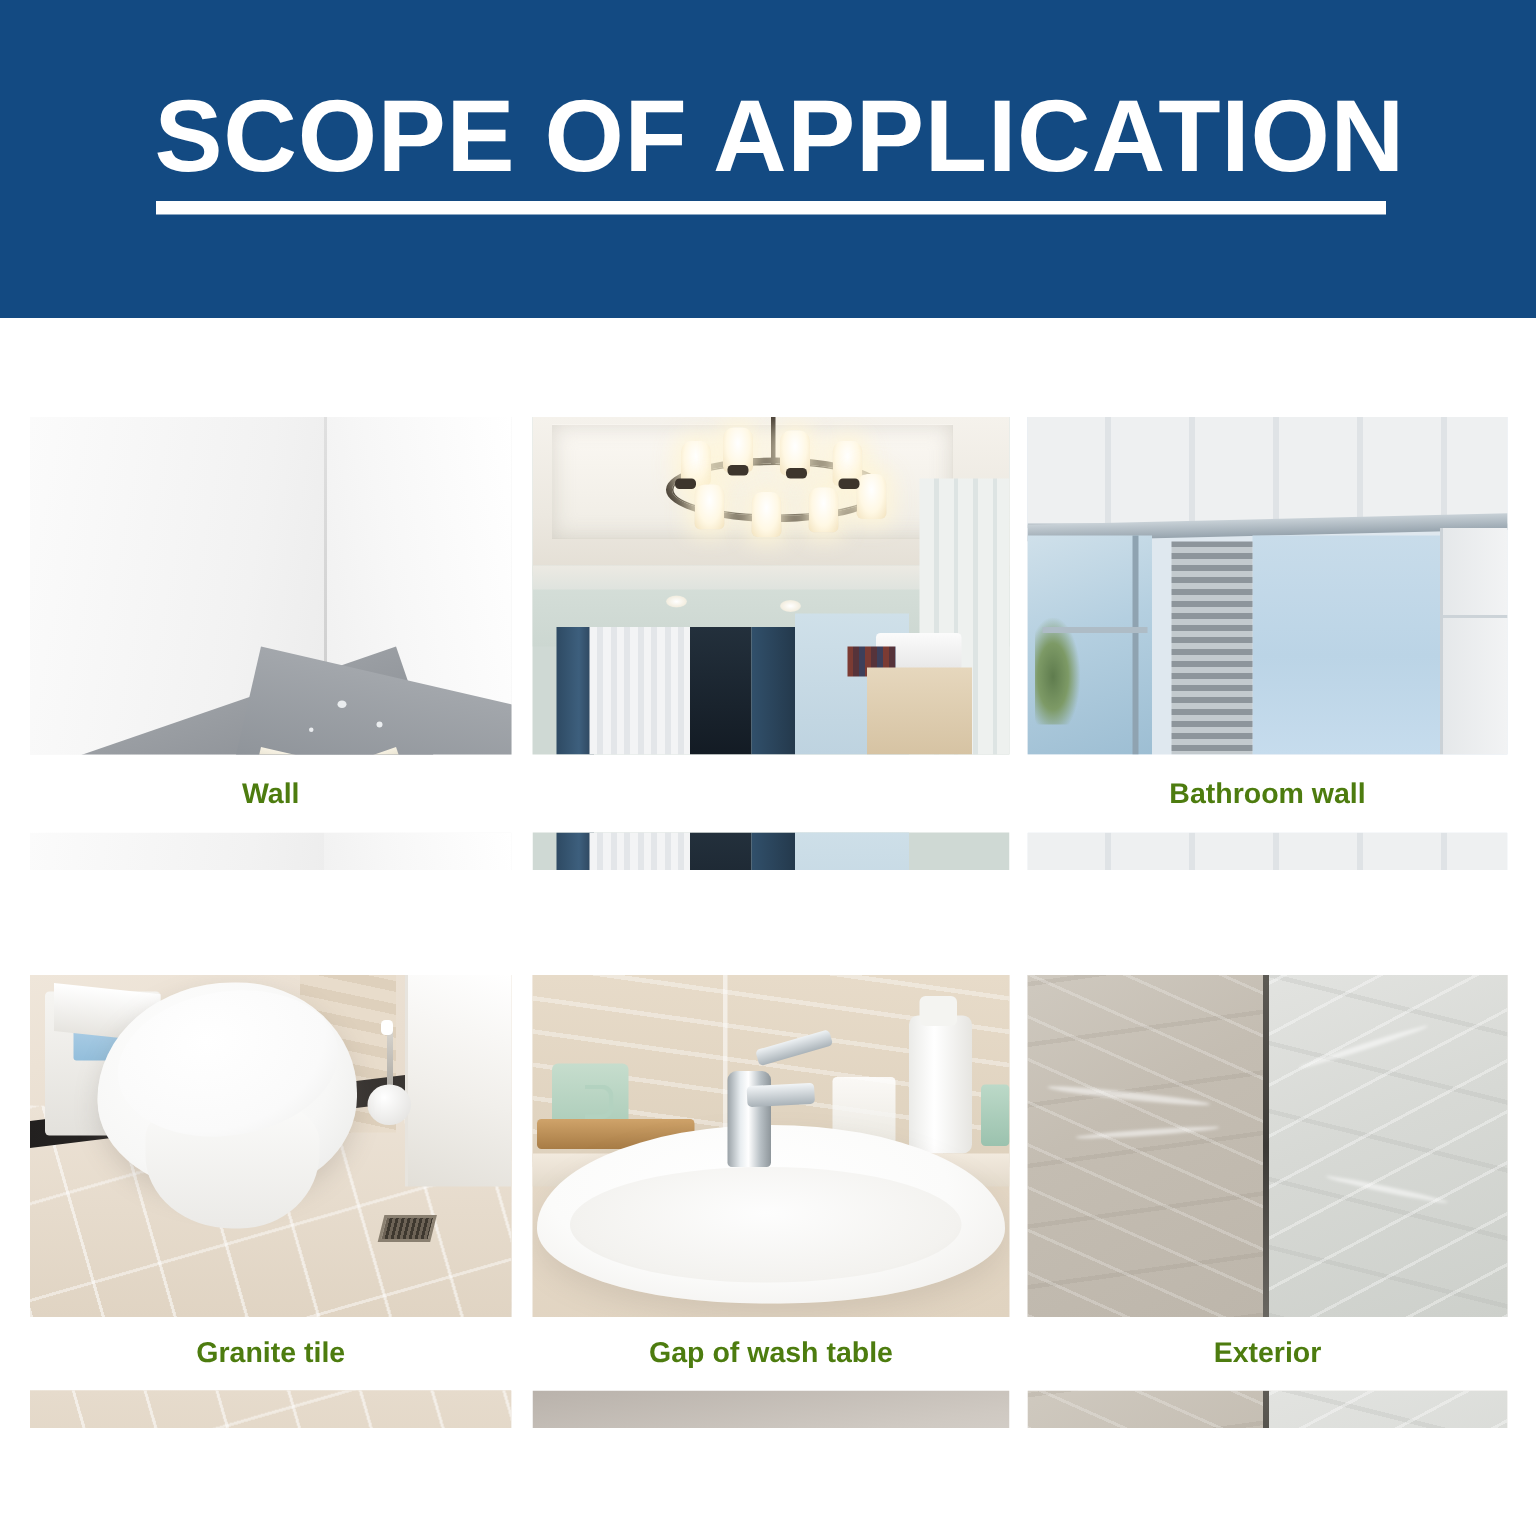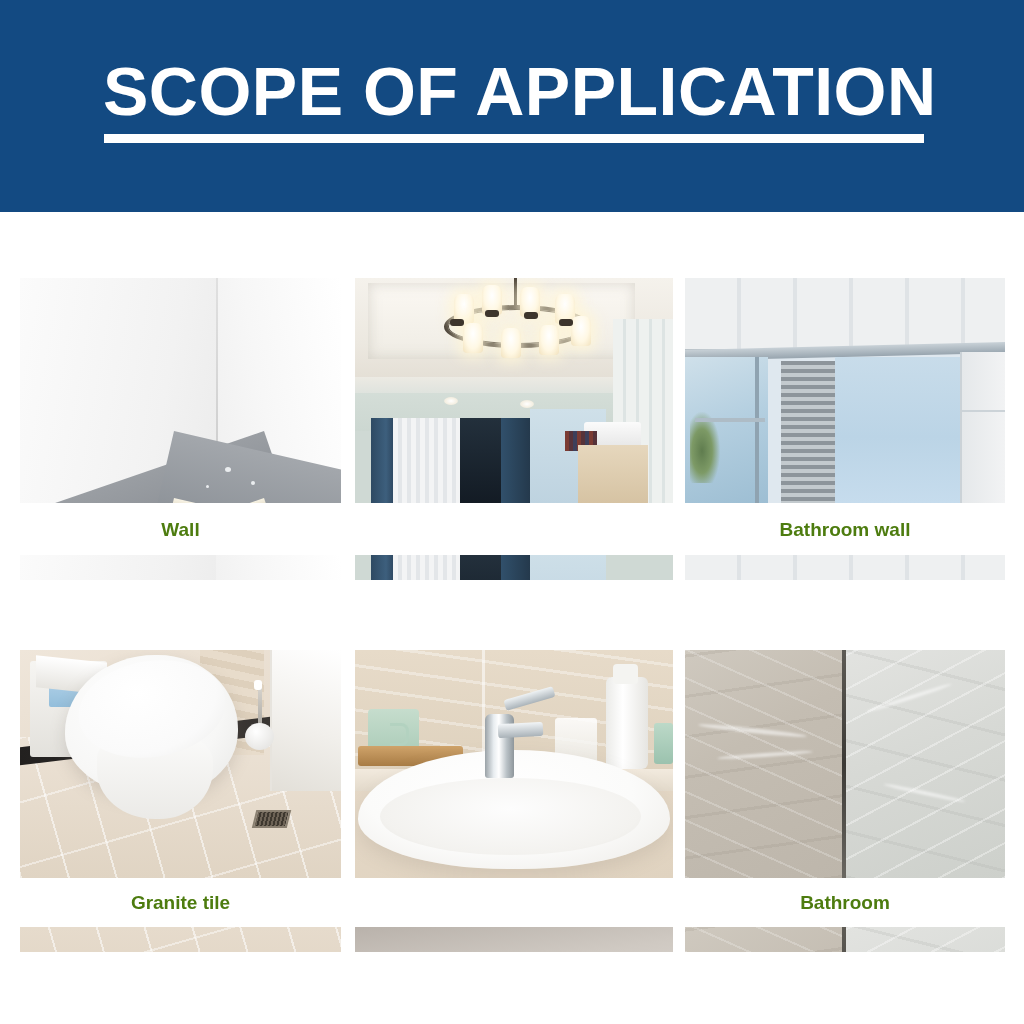--- a/index.html
+++ b/index.html
@@ -529,36 +529,37 @@
         <div class="cup-handle"></div>
         <div class="tray"></div>
         <div class="counter"></div>
         <div class="basin"></div>
         <div class="basin-inner"></div>
         <div class="faucet-body"></div>
         <div class="faucet-spout"></div>
         <div class="faucet-lever"></div>
       </div>
     </div>
+    <div class="caption" style="left:355px; top:680px; width:318px;">Gap of wash table</div>
     <div class="strip" style="left:355px; top:715px; width:318px; height:25px;">
       <div class="photo" style="background:linear-gradient(172deg,#b9b2ab 0%,#cfc9c2 40%,#e3dfda 100%);"></div>
     </div>
 
     <div class="cell" style="left:685px; top:438px; width:320px; height:228px;">
       <div class="photo ph-gran">
         <div class="slab-l"></div>
         <div class="slab-r"></div>
         <div class="grout"></div>
         <div class="vein" style="left:4%;top:34%;width:34%;height:5px;transform:rotate(6deg);"></div>
         <div class="vein" style="left:10%;top:45%;width:30%;height:4px;transform:rotate(-4deg);"></div>
         <div class="vein" style="left:56%;top:20%;width:28%;height:4px;transform:rotate(-18deg);"></div>
         <div class="vein" style="left:62%;top:62%;width:26%;height:4px;transform:rotate(12deg);"></div>
       </div>
     </div>
-    <div class="caption" style="left:685px; top:680px; width:320px;">Bathroom</div>
+    <div class="caption" style="left:685px; top:680px; width:320px;">Exterior</div>
     <div class="strip" style="left:685px; top:715px; width:320px; height:25px;">
       <div class="photo ph-gran" style="height:900%;">
         <div class="slab-l"></div>
           <div class="slab-r"></div>
           <div class="grout"></div>
       </div>
     </div>
 
   </div>
 </div>

